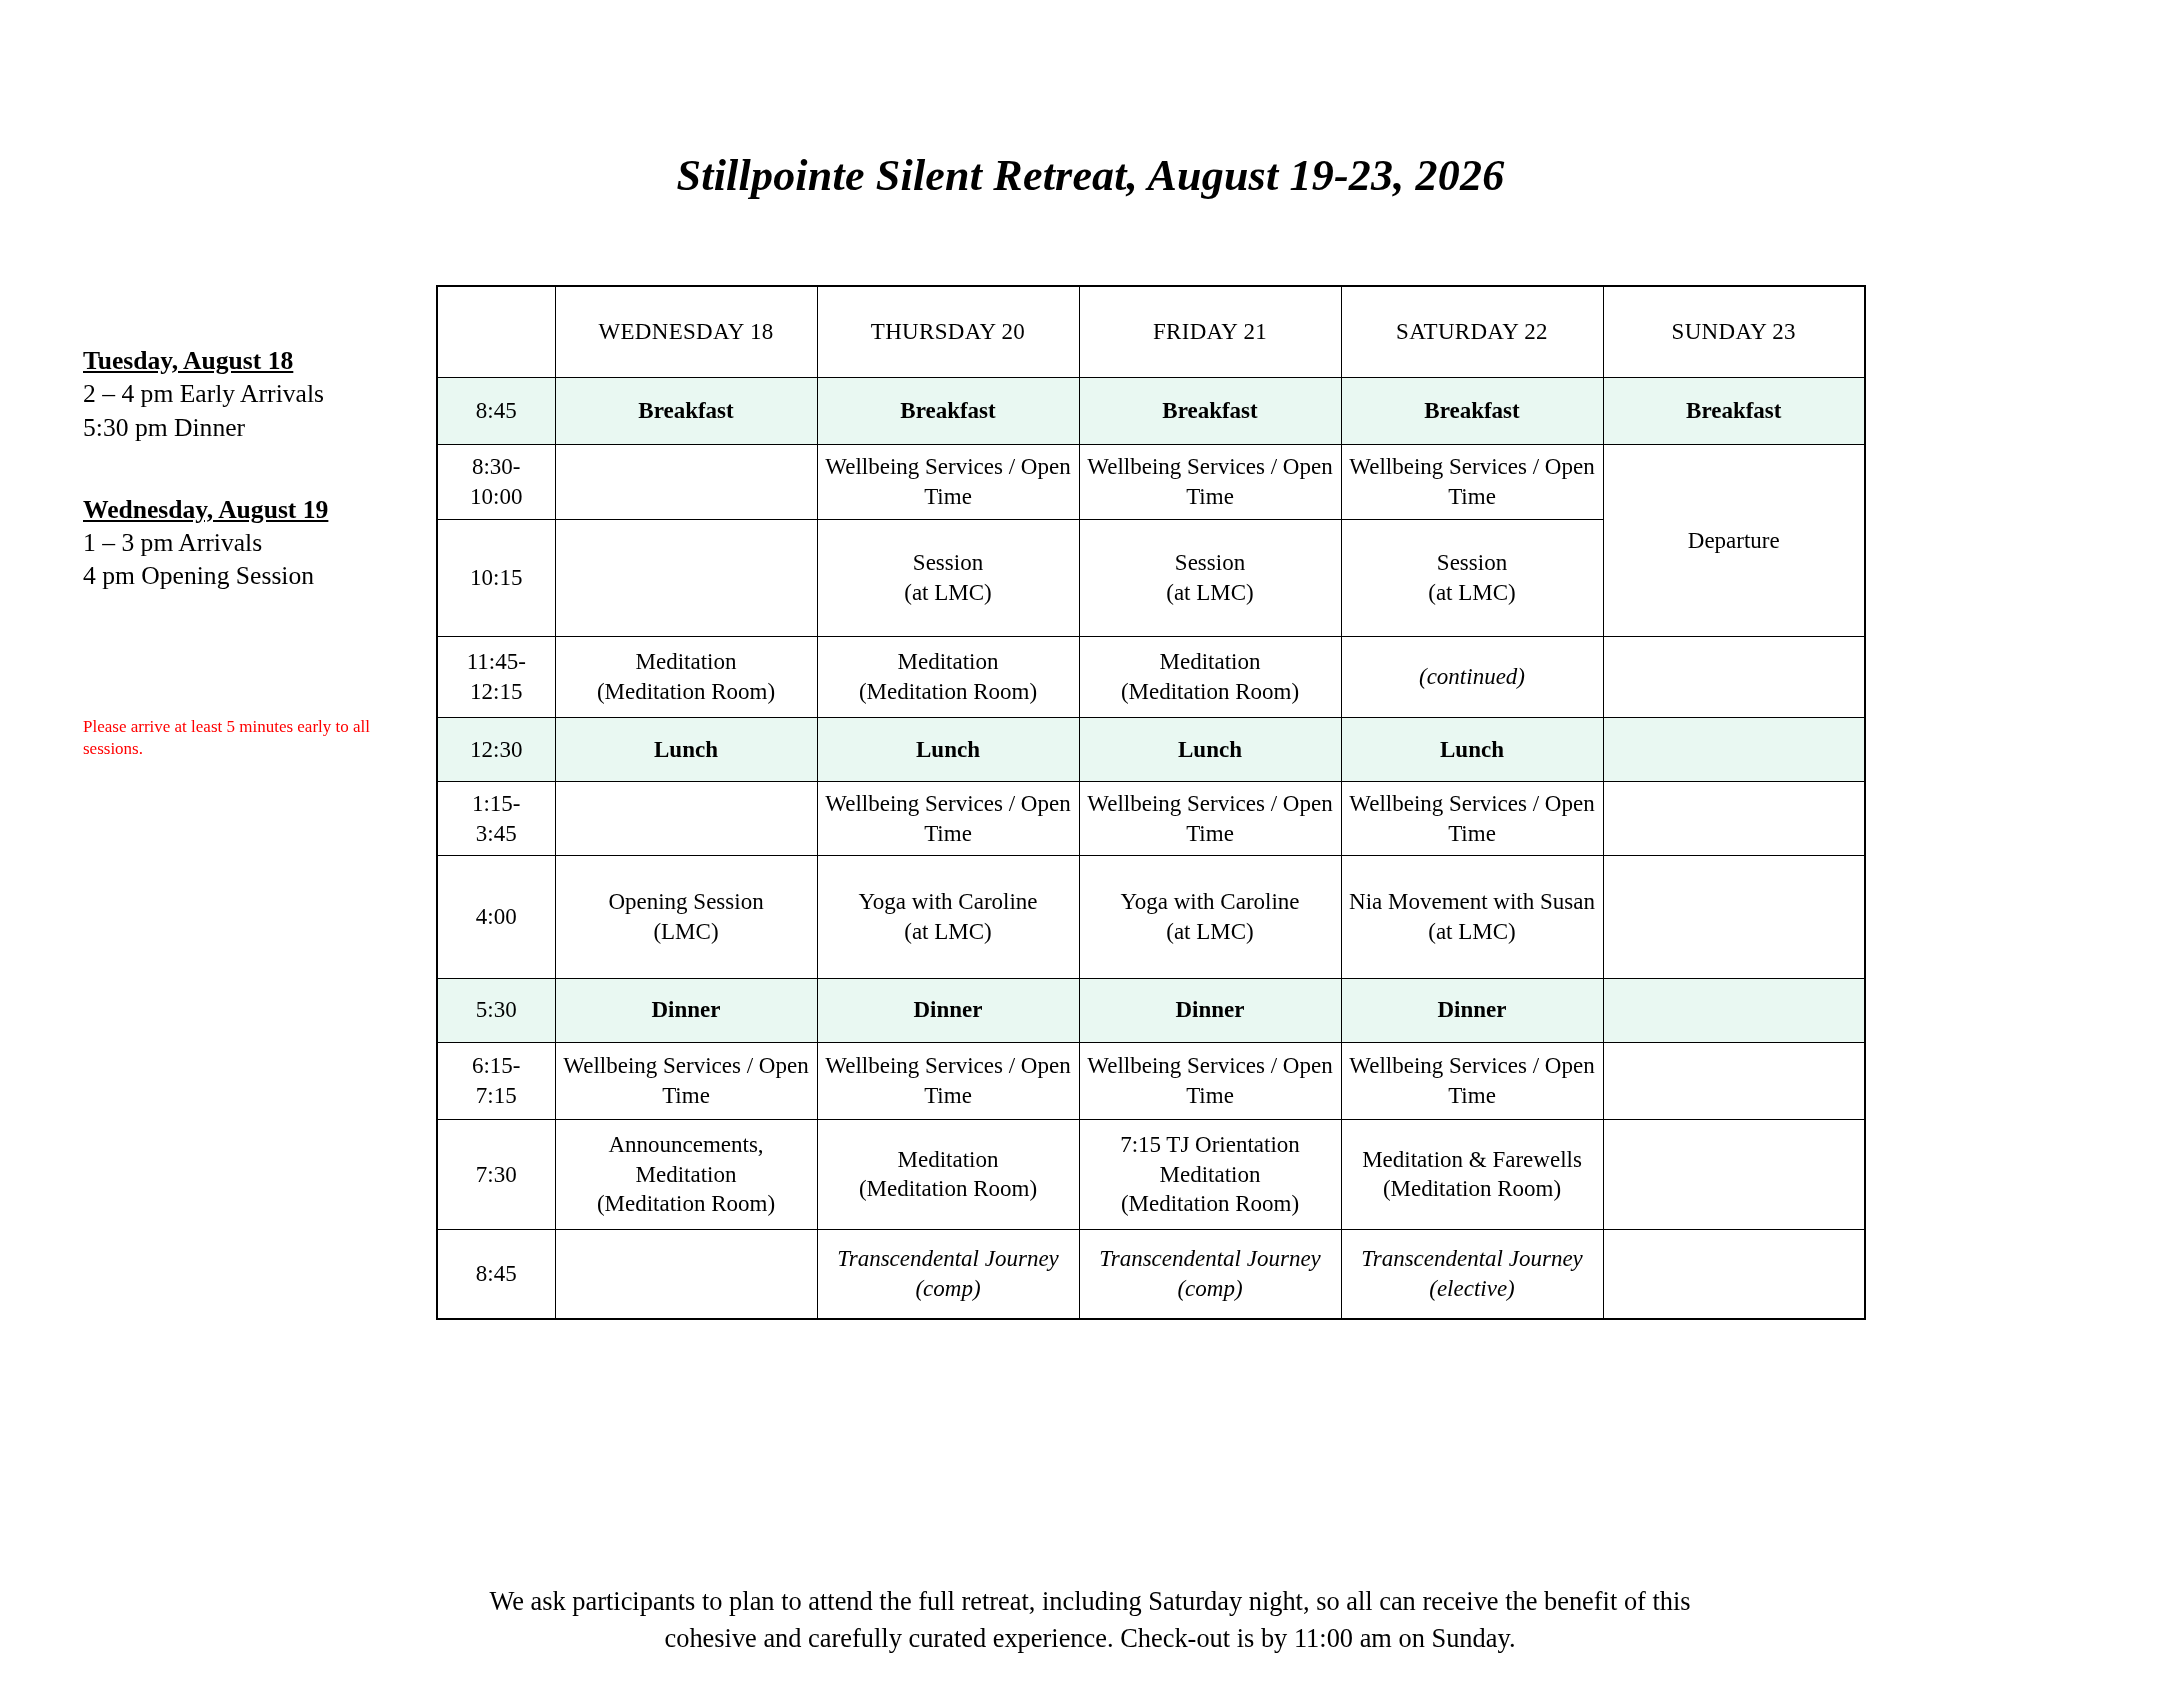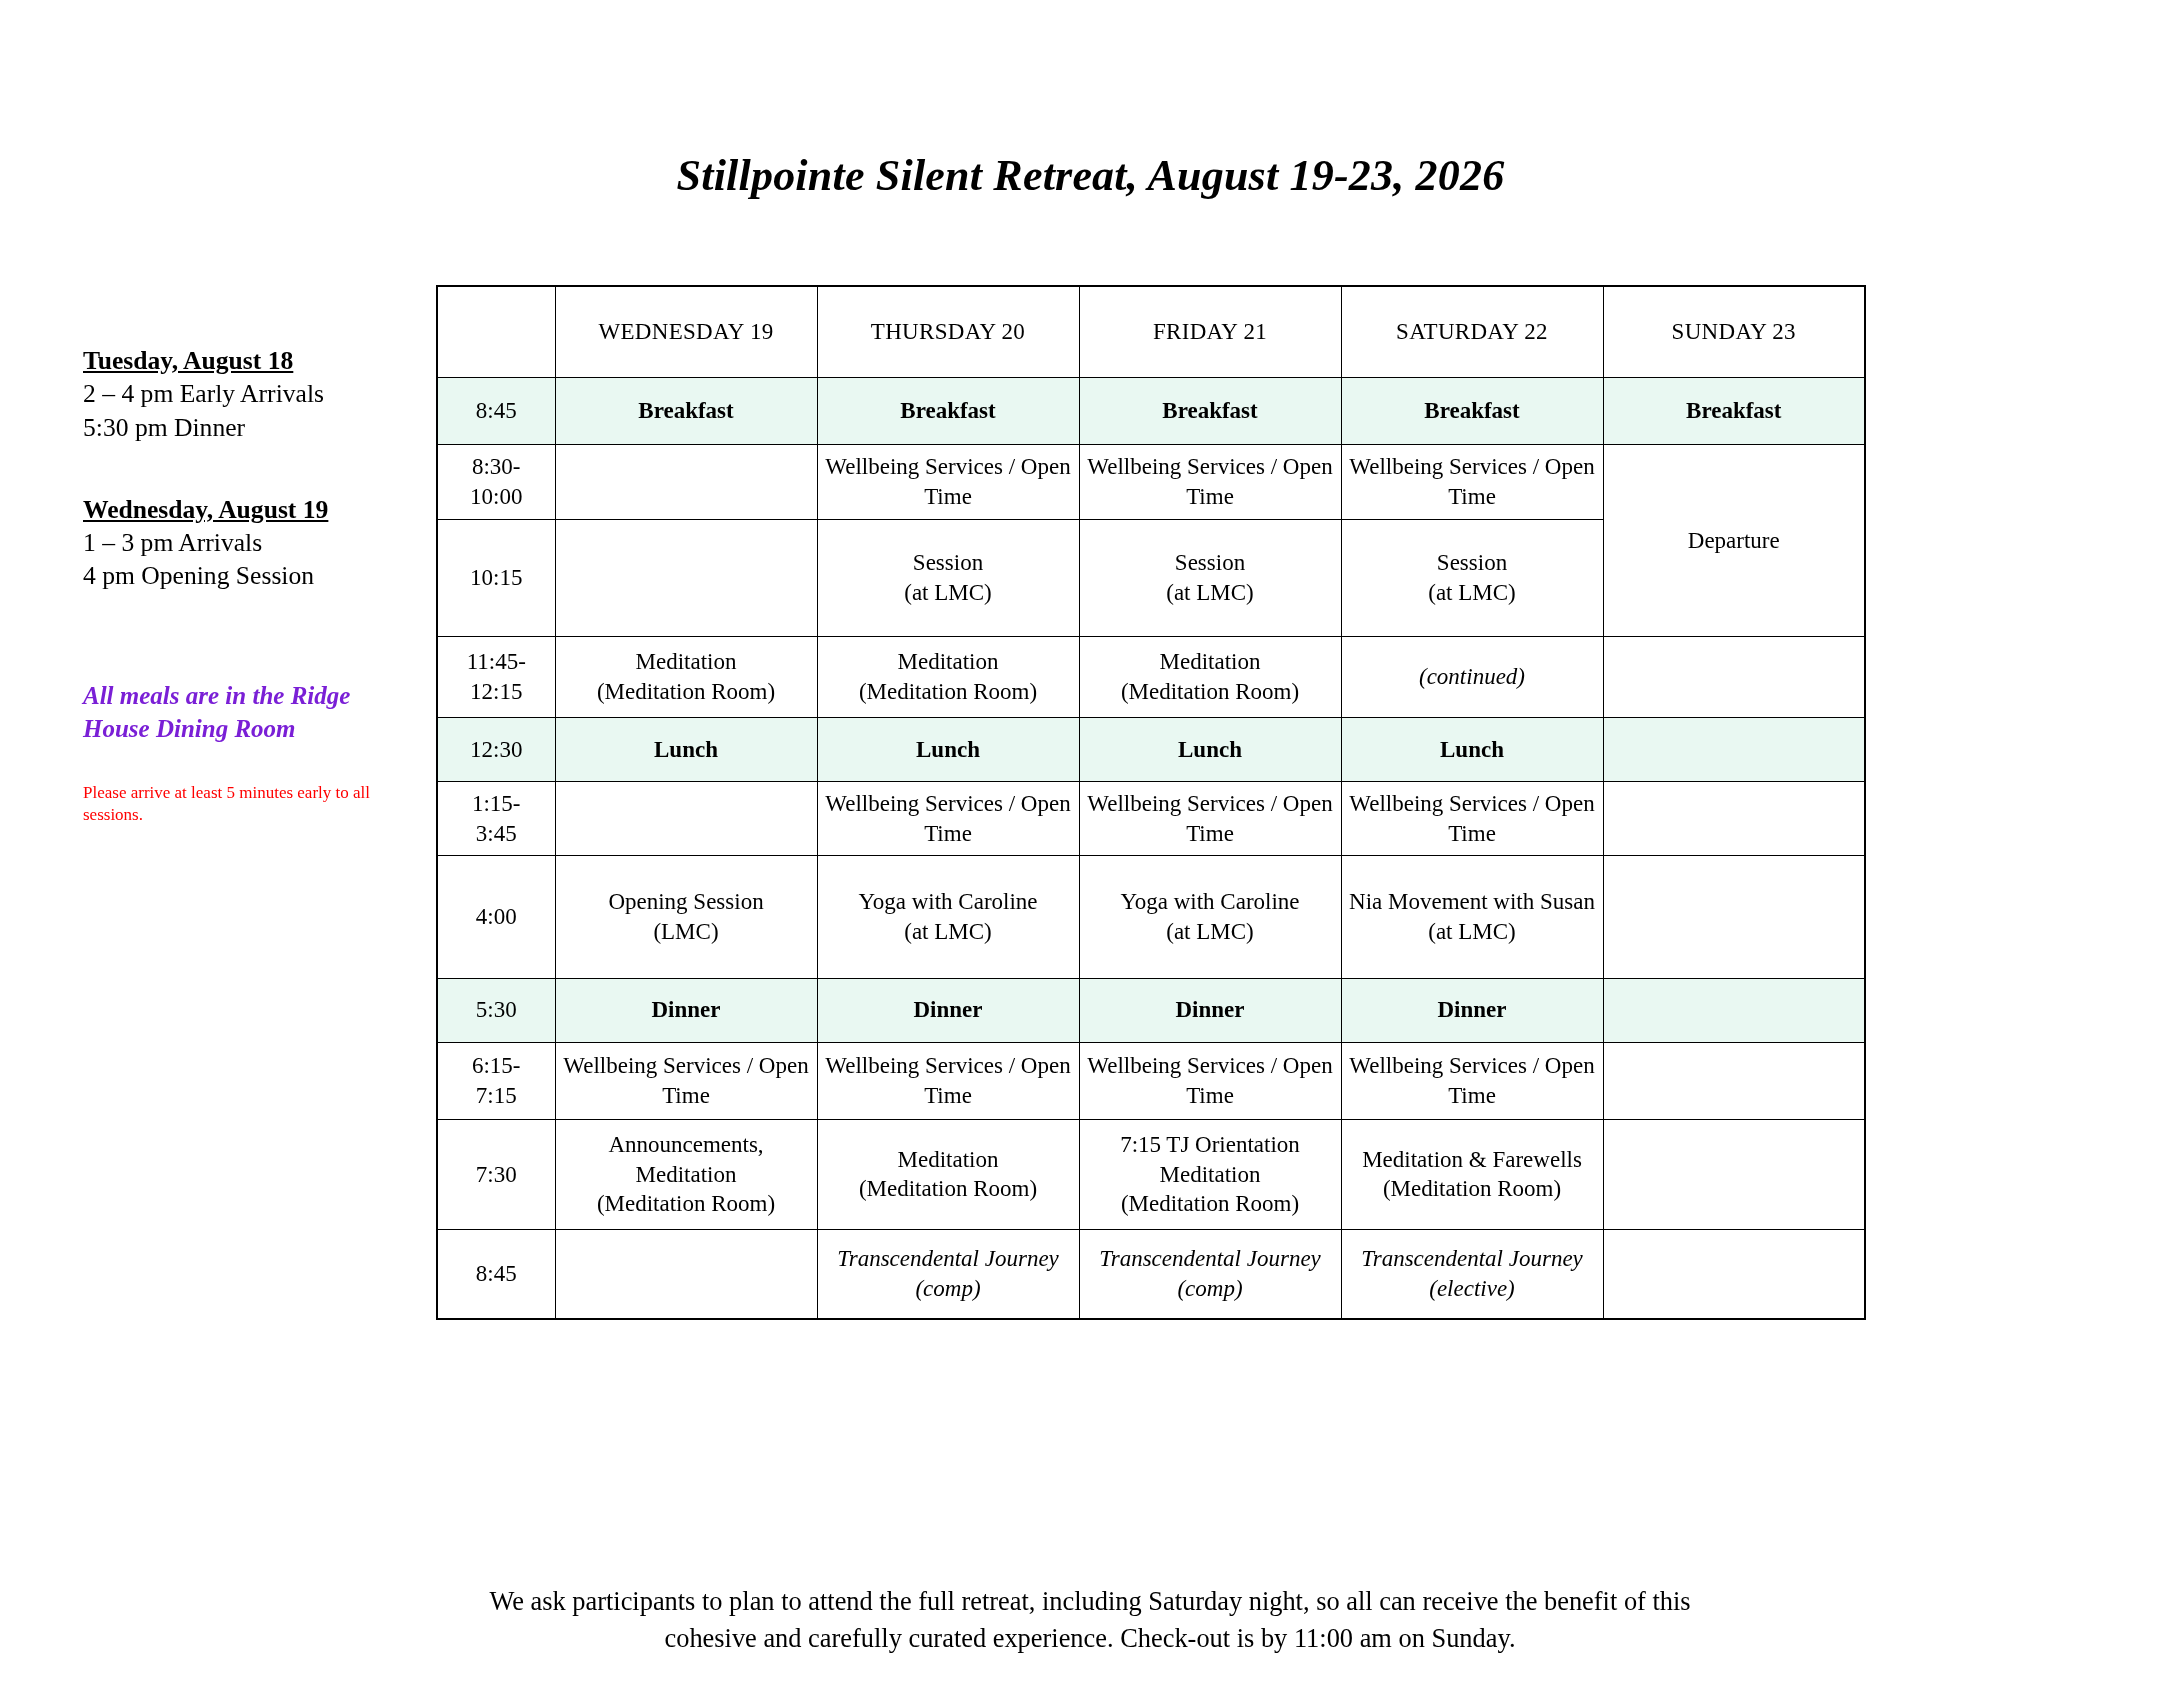--- a/index.html
+++ b/index.html
@@ -160,42 +160,41 @@
     <div class="side-heading">Wednesday, August 19</div>
     <div class="side-line">1 – 3 pm  Arrivals</div>
     <div class="side-line">4 pm   Opening Session</div>
   </div>
 
   <div class="side-gap"></div>
 
 
   <div class="side-note-gap"></div>
 
-  <div class="side-note">All meals are in the Ridge House Dining Room</div>
 
   <div class="side-note-gap"></div>
 
   <div class="side-warn">Please arrive at least 5 minutes early to all sessions.</div>
 
 </div>
 
 <div class="schedule-wrap">
   <table class="schedule">
     <colgroup>
       <col class="c-time">
       <col class="c-day">
         <col class="c-day">
         <col class="c-day">
         <col class="c-day">
         <col class="c-day">
     </colgroup>
     <thead>
       <tr>
         <th class="corner"></th>
-        <th>WEDNESDAY 19</th>
+        <th>WEDNESDAY 18</th>
         <th>THURSDAY 20</th>
         <th>FRIDAY 21</th>
         <th>SATURDAY 22</th>
         <th>SUNDAY 23</th>
       </tr>
     </thead>
     <tbody id="schedule-body">
         <tr class="meal r-breakfast">
           <td class="time">8:45</td>
           <td class="meal-cell"><span>Breakfast</span></td>

